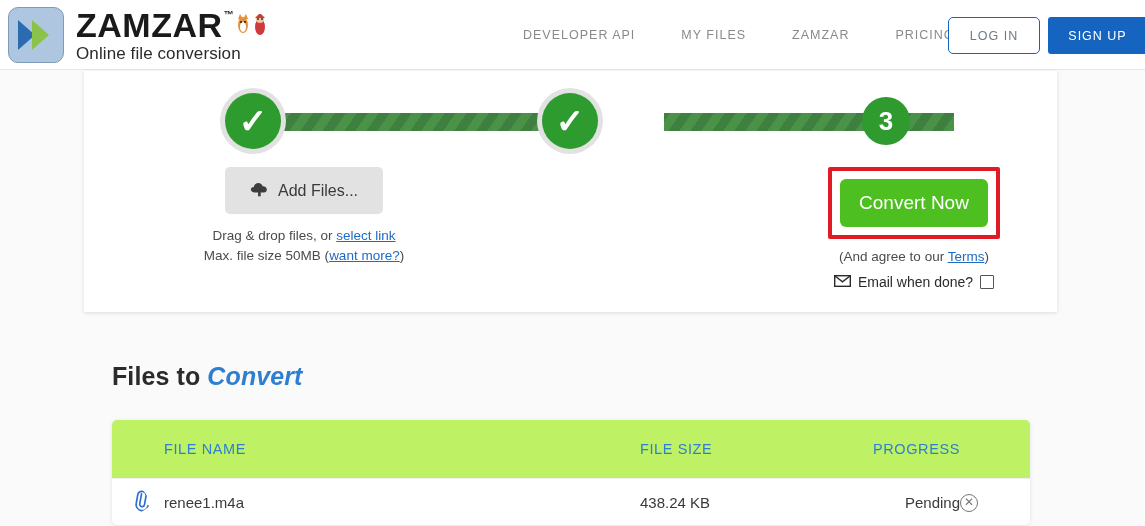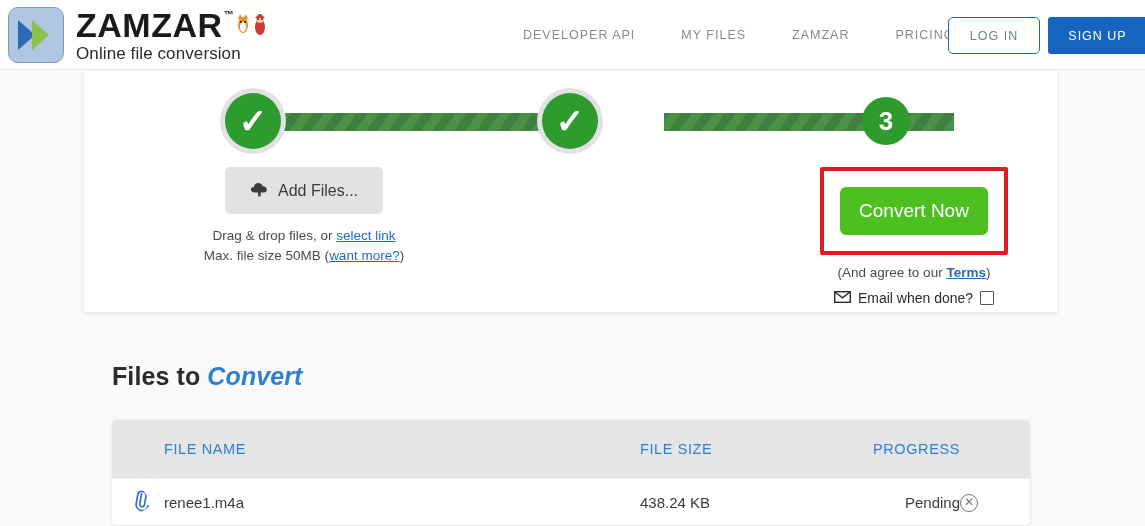--- a/index.html
+++ b/index.html
@@ -272,21 +272,21 @@
 
   .format-note {
     font-size: 13.5px;
     color: #4b4b4b;
     margin-top: 12px;
   }
 
   .convert-wrap {
     position: relative;
     display: inline-block;
-    padding: 16px;
+    padding: 8px;
     border: 4px solid #e01b24;
     border-radius: 2px;
   }
 
   .convert-btn {
     width: 148px;
     height: 48px;
     background: #4ebf20;
     border: none;
     border-radius: 6px;
@@ -295,21 +295,21 @@
     font-family: "Liberation Sans", sans-serif;
     cursor: pointer;
     display: block;
   }
 
   .terms {
     font-size: 13.5px;
     color: #4b4b4b;
     margin-top: 10px;
   }
-  .terms a { color: #1e6bc6; font-weight: bold; }
+  .terms a { color: #1e6bc6; }
 
   .email-row {
     margin-top: 10px;
     font-size: 14px;
     color: #2b2b2b;
     display: flex;
     align-items: center;
     justify-content: center;
     gap: 7px;
   }
@@ -342,21 +342,21 @@
     top: 420px;
     width: 918px;
     background: #fff;
     border-radius: 5px;
     box-shadow: 0 1px 4px rgba(0,0,0,0.10);
     overflow: hidden;
   }
 
   .thead {
     height: 58px;
-    background: #e5e5e5;
+    background: #bef264;
     display: flex;
     align-items: center;
     color: #2f7fd1;
     font-size: 14.5px;
     letter-spacing: 0.6px;
   }
 
   .trow {
     height: 47px;
     display: flex;

